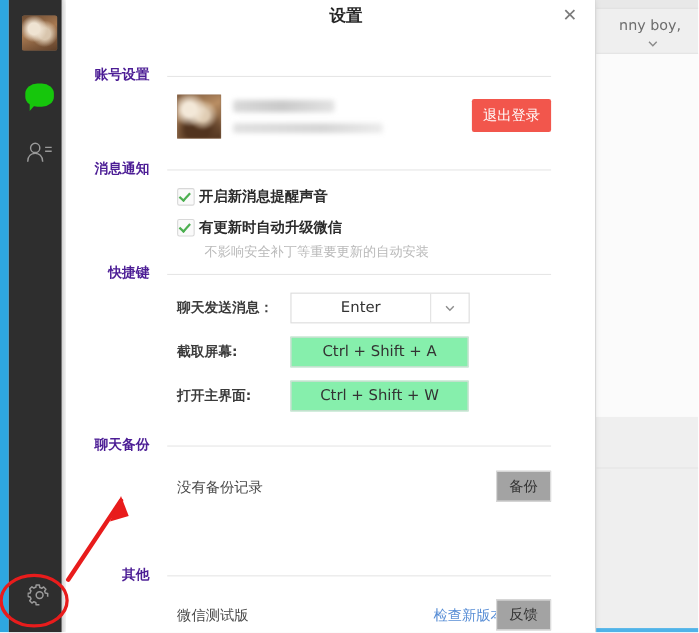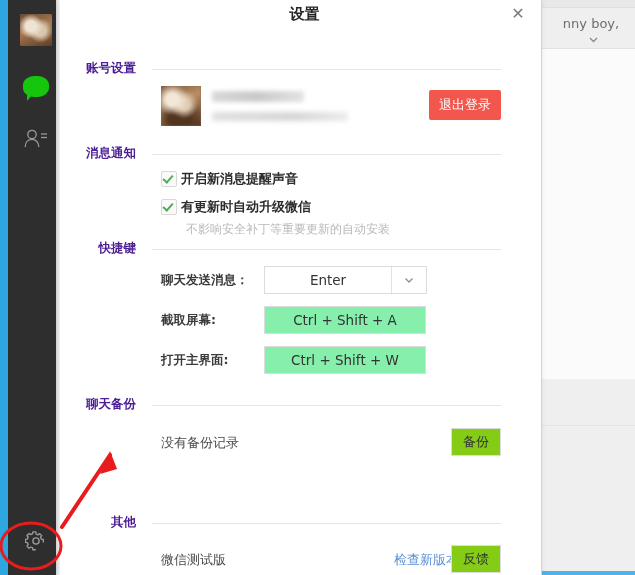--- a/index.html
+++ b/index.html
@@ -178,21 +178,21 @@
     top: 0;
     width: 481px;
     height: 575px;
     background: #ffffff;
     z-index: 8;
     box-shadow: 0 0 6px rgba(0,0,0,.10);
   }
   .dialog-title {
     position: absolute;
     top: 5px;
-    left: 4px;
+    left: 14px;
     width: 481px;
     text-align: center;
     font-size: 15px;
     color: #262626;
     font-weight: 700;
   }
   .dialog-close {
     position: absolute;
     right: 12px;
     top: 2px;
@@ -402,21 +402,21 @@
     font-size: 13px;
     color: #4a4a4a;
     white-space: nowrap;
   }
   .btn-outline {
     position: absolute;
     right: 40px;
     width: 50px;
     height: 28px;
     border: 1px solid #dcdcdc;
-    background: #84cc16;
+    background: #a3a3a3;
     font-size: 13px;
     color: #333333;
     display: flex;
     align-items: center;
     justify-content: center;
     cursor: pointer;
     box-sizing: border-box;
     font-family: inherit;
   }
   .link-blue {

